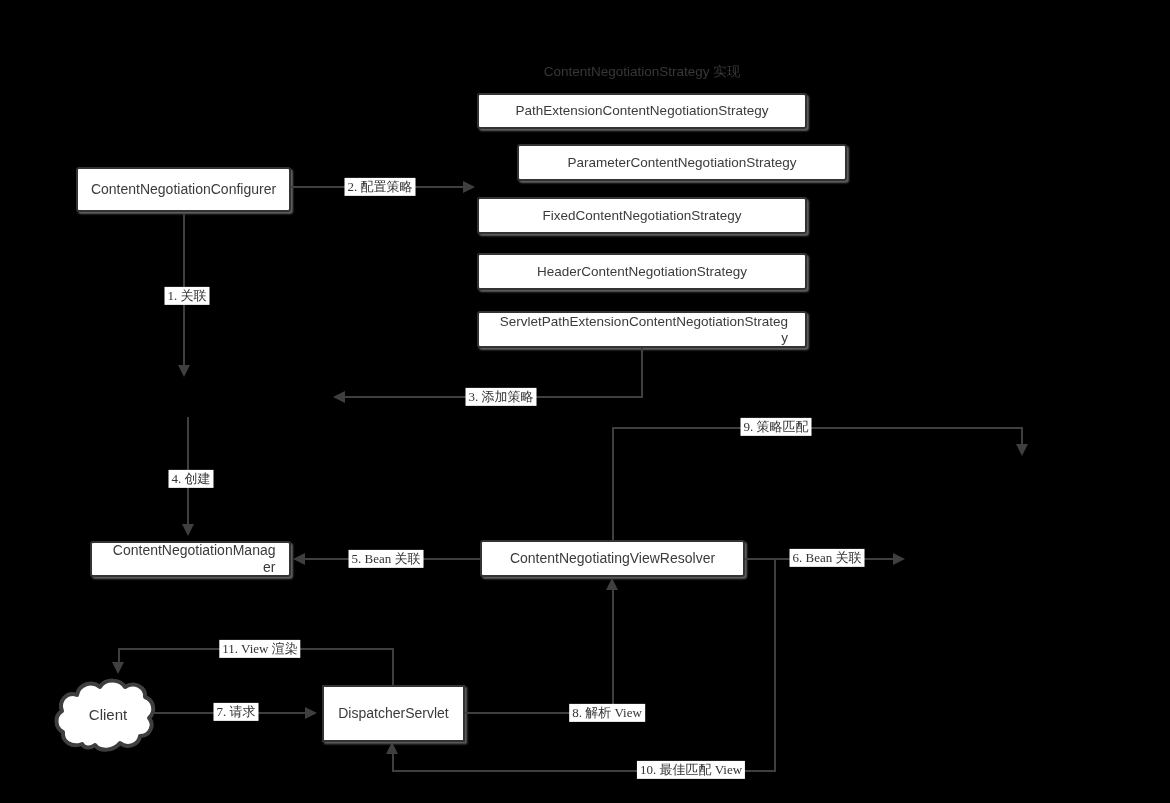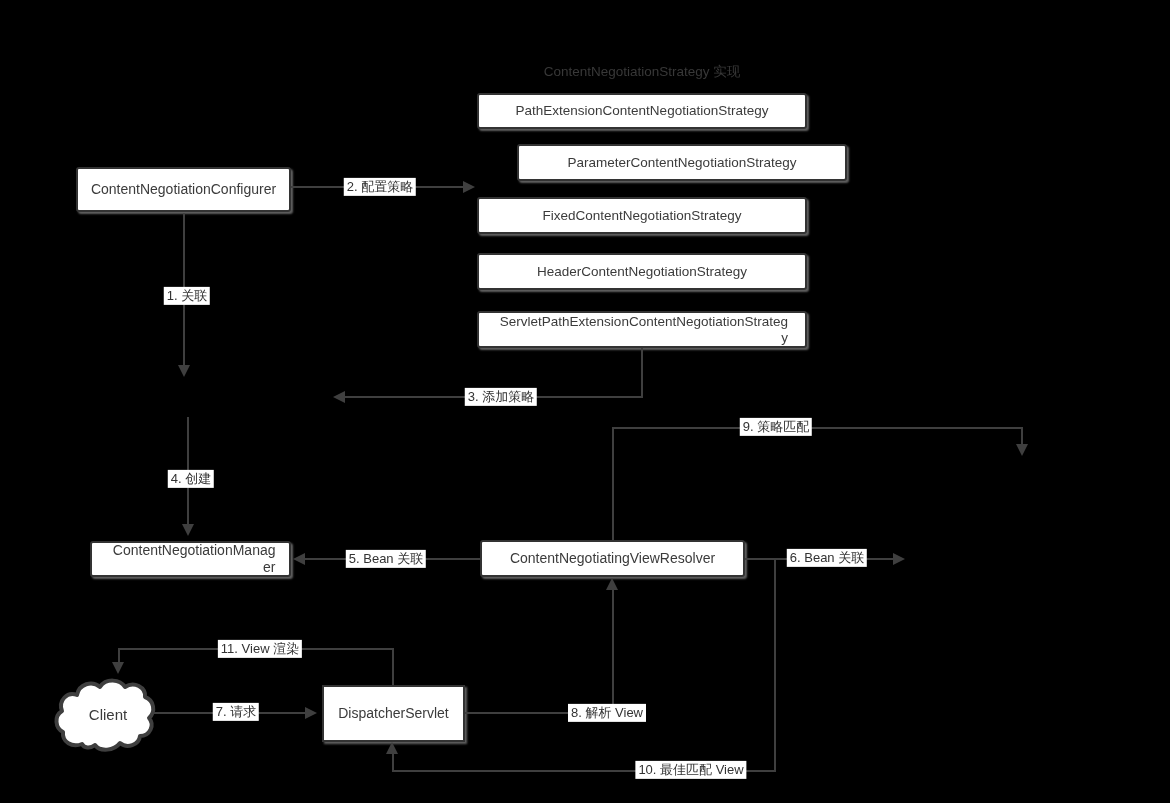--- a/index.html
+++ b/index.html
@@ -27,21 +27,21 @@
   .strat{font-size:13.5px;}
   .sharp{border-radius:0;}
   .ln{position:absolute;background:var(--line);}
   .ar{position:absolute;width:0;height:0;}
   .ar-r{border-top:6px solid transparent;border-bottom:6px solid transparent;border-left:12px solid var(--line);}
   .ar-l{border-top:6px solid transparent;border-bottom:6px solid transparent;border-right:12px solid var(--line);}
   .ar-d{border-left:6px solid transparent;border-right:6px solid transparent;border-top:12px solid var(--line);}
   .ar-u{border-left:6px solid transparent;border-right:6px solid transparent;border-bottom:12px solid var(--line);}
   .elabel{
     position:absolute;transform:translate(-50%,-50%);background:#fff;color:#333;
-    font-size:13px;line-height:1.25;padding:1px 3px;white-space:nowrap;
+    font-size:13px;line-height:1.25;padding:1px 3px;white-space:nowrap;font-family:Liberation Serif, serif;
   }
   .panel{
     position:absolute;border:4px dashed var(--orange);border-radius:16px;
     box-sizing:border-box;background:transparent;
   }
   .panel-title{
     position:absolute;left:50%;transform:translateX(-50%);top:14px;
     color:#4E4E4E;font-size:13px;white-space:nowrap;
   }
   .pbox{

